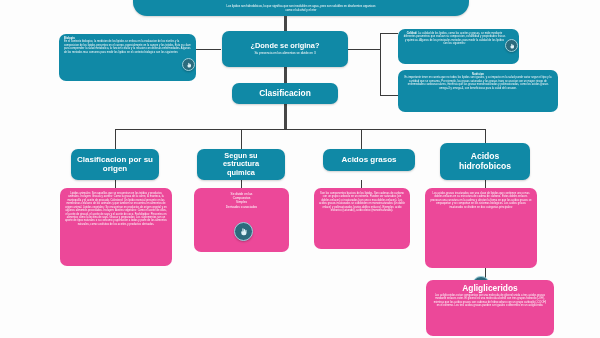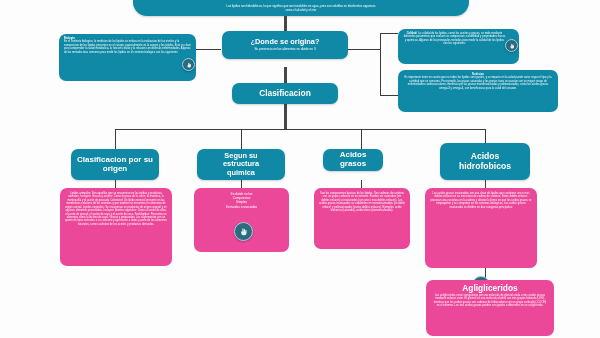--- a/index.html
+++ b/index.html
@@ -98,21 +98,21 @@
   <div class="panel dark" style="left:59px;top:34px;width:137px;height:47px;text-align:left;padding:3px 5px;">
     <p class="tiny" style="font-weight:bold;">Biologia</p>
     <p class="tiny">En el contexto biologico, la medicion de los lipidos se enfoca en la evaluacion de los niveles y la composicion de los lipidos presentes en el cuerpo, especialmente en la sangre y los tejidos. Esto es clave para comprender la salud metabolica, la funcion celular y la relacion con diversas enfermedades. Algunos de los metodos mas comunes para medir los lipidos en el contexto biologico son los siguientes:</p>
   </div>
   <div class="badge" style="left:182px;top:58px;width:11px;height:11px;">
     <svg width="6" height="6" viewBox="0 0 24 24" fill="currentColor">
       <path d="M9 11V4.5a1.5 1.5 0 013 0V11h1V6.5a1.5 1.5 0 013 0V12h1V8.5a1.5 1.5 0 013 0V16a6 6 0 01-6 6h-2a6 6 0 01-6-6v-3.5a1.5 1.5 0 013 0V13z"></path>
     </svg>
   </div>
 
-  <div class="node head" style="left:222px;top:31px;width:126px;height:28px;padding:3px 6px;">
+  <div class="node head" style="left:222px;top:31px;width:126px;height:36px;padding:3px 6px;">
     <div class="title" style="font-size:7.4px;">¿Donde se origina?</div>
     <div class="sub tiny3" style="margin-top:2px;max-width:108px;">Su presencia en los alimentos se divide en 3</div>
   </div>
 
   <div class="panel dark" style="left:398px;top:29px;width:121px;height:35px;padding:3px 13px 3px 5px;">
     <p class="tiny"><span style="font-weight:bold;">Calidad:</span> <span>La calidad de los lipidos, como los aceites y grasas, se mide mediante diferentes parametros que evaluan su composicion, estabilidad y propiedades fisicas y quimicas. Algunos de los principales metodos para medir la calidad de los lipidos son los siguientes:</span></p>
   </div>
   <div class="badge" style="left:505px;top:39px;width:11px;height:11px;">
     <svg width="6" height="6" viewBox="0 0 24 24" fill="currentColor">
       <path d="M9 11V4.5a1.5 1.5 0 013 0V11h1V6.5a1.5 1.5 0 013 0V12h1V8.5a1.5 1.5 0 013 0V16a6 6 0 01-6 6h-2a6 6 0 01-6-6v-3.5a1.5 1.5 0 013 0V13z"></path>
@@ -143,21 +143,21 @@
     <p class="tiny3">Compuestos</p>
     <p class="tiny3">Simples</p>
     <p class="tiny3">Derivados o asociados</p>
   </div>
   <div class="badge" style="left:234px;top:222px;width:17px;height:17px;">
     <svg width="9" height="9" viewBox="0 0 24 24" fill="currentColor">
       <path d="M9 11V4.5a1.5 1.5 0 013 0V11h1V6.5a1.5 1.5 0 013 0V12h1V8.5a1.5 1.5 0 013 0V16a6 6 0 01-6 6h-2a6 6 0 01-6-6v-3.5a1.5 1.5 0 013 0V13z"></path>
     </svg>
   </div>
 
-  <div class="node head" style="left:323px;top:149px;width:60px;height:22px;padding:2px 4px;">
+  <div class="node head" style="left:323px;top:149px;width:92px;height:22px;padding:2px 4px;">
     <div class="title" style="font-size:8px;">Acidos grasos</div>
   </div>
   <div class="panel" style="left:314px;top:188px;width:96px;height:61px;padding:4px 5px;">
     <p class="tiny">Son los componentes basicos de los lipidos. Son cadenas de carbono con un grupo carboxilo en un extremo. Pueden ser saturados (sin dobles enlaces) o insaturados (con uno o mas dobles enlaces). Los acidos grasos insaturados se subdividen en monoinsaturados (un doble enlace) y poliinsaturados (varios dobles enlaces). Ejemplos: acido estearico (saturado), acido oleico (monoinsaturado).</p>
   </div>
 
   <div class="node head" style="left:440px;top:143px;width:90px;height:37px;padding:2px 4px;">
     <div class="title" style="font-size:8.6px;">Acidos hidrofobicos</div>
   </div>
   <div class="panel" style="left:425px;top:188px;width:112px;height:80px;padding:4px 5px;">

